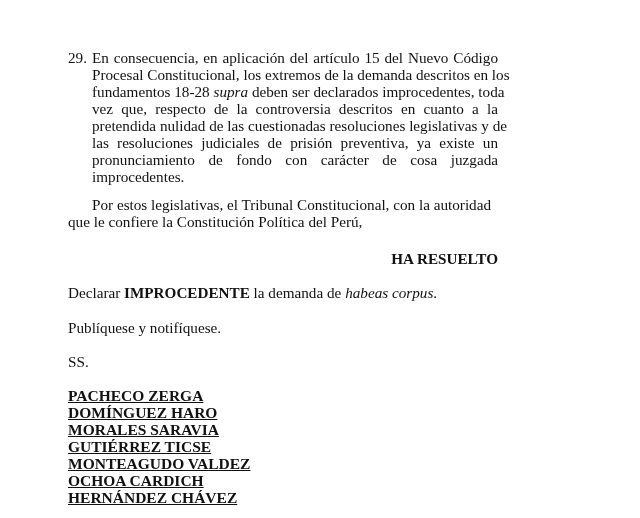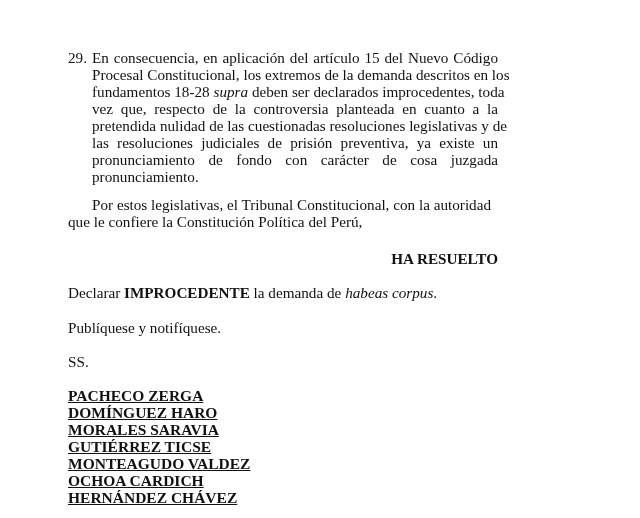--- a/index.html
+++ b/index.html
@@ -130,25 +130,25 @@
 <body>
 
 <div class="page">
 
   <div class="para-29">
     <span class="para-num">29.</span>
     <div class="para-body">
       <span class="line">En consecuencia, en aplicación del artículo 15 del Nuevo Código</span>
       <span class="line">Procesal Constitucional, los extremos de la demanda descritos en los</span>
       <span class="line"><span>fundamentos 18-28 </span><i>supra</i><span> deben ser declarados improcedentes, toda</span></span>
-      <span class="line">vez que, respecto de la controversia planteada en cuanto a la</span>
+      <span class="line">vez que, respecto de la controversia descritos en cuanto a la</span>
       <span class="line">pretendida nulidad de las cuestionadas resoluciones legislativas y de</span>
       <span class="line">las resoluciones judiciales de prisión preventiva, ya existe un</span>
       <span class="line">pronunciamiento de fondo con carácter de cosa juzgada</span>
-      <span class="line last">pronunciamiento.</span>
+      <span class="line last">improcedentes.</span>
     </div>
   </div>
 
   <div class="por-estos">
     <span class="l1">Por estos legislativas, el Tribunal Constitucional, con la autoridad</span>
     <span class="l2">que le confiere la Constitución Política del Perú,</span>
   </div>
 
   <div class="resuelto">HA RESUELTO</div>
 

